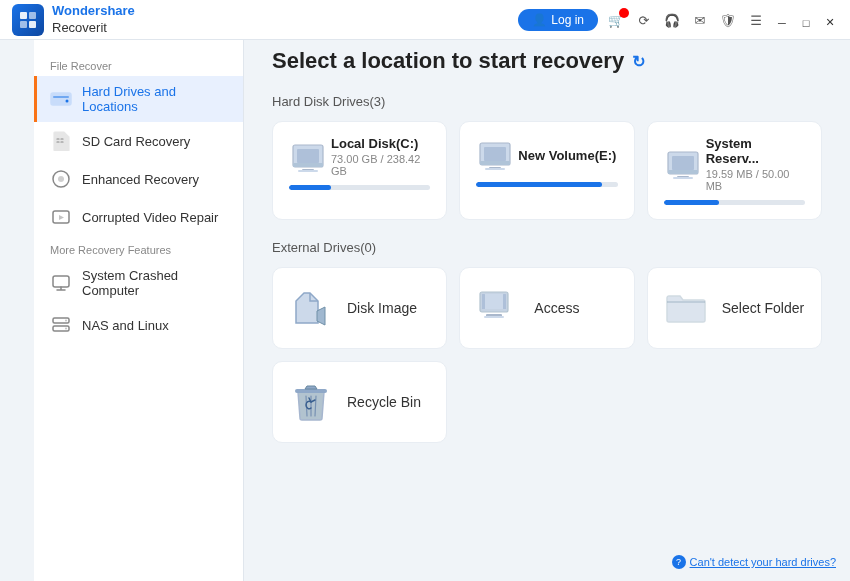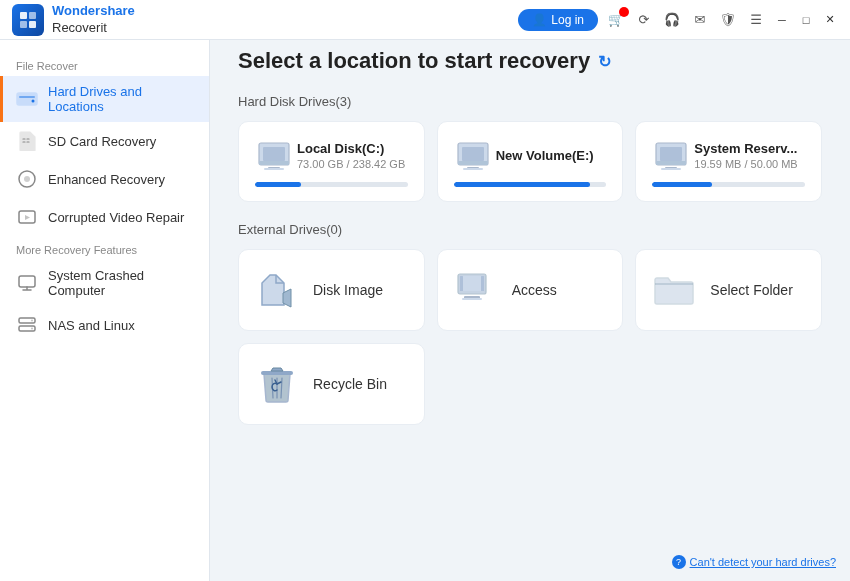--- a/index.html
+++ b/index.html
@@ -31,21 +31,21 @@
       color: white;
       font-size: 14px;
       font-weight: bold;
     }
     .logo-text { font-size: 12px; line-height: 1.3; }
     .logo-text .brand { font-weight: 700; color: #1a73e8; font-size: 13px; }
     .logo-text .product { color: #333; font-size: 13px; }
     .titlebar-spacer { flex: 1; }
     .titlebar-actions {
       display: flex;
-      align-items: center;
+      align-items: flex-end;
       gap: 8px;
     }
     .login-btn {
       background: #1a73e8;
       color: white;
       border: none;
       border-radius: 14px;
       padding: 4px 14px;
       font-size: 12px;
       cursor: pointer;
@@ -99,20 +99,21 @@
     }
 
     
     .sidebar {
       width: 210px;
       background: #fff;
       border-right: 1px solid #e0e6ed;
       padding: 12px 0;
       flex-shrink: 0;
       overflow-y: auto;
+      margin-left: 34px;
     }
     .sidebar-section-label {
       font-size: 11px;
       color: #888;
       padding: 8px 16px 4px;
       font-weight: 500;
     }
     .sidebar-item {
       display: flex;
       align-items: center;

